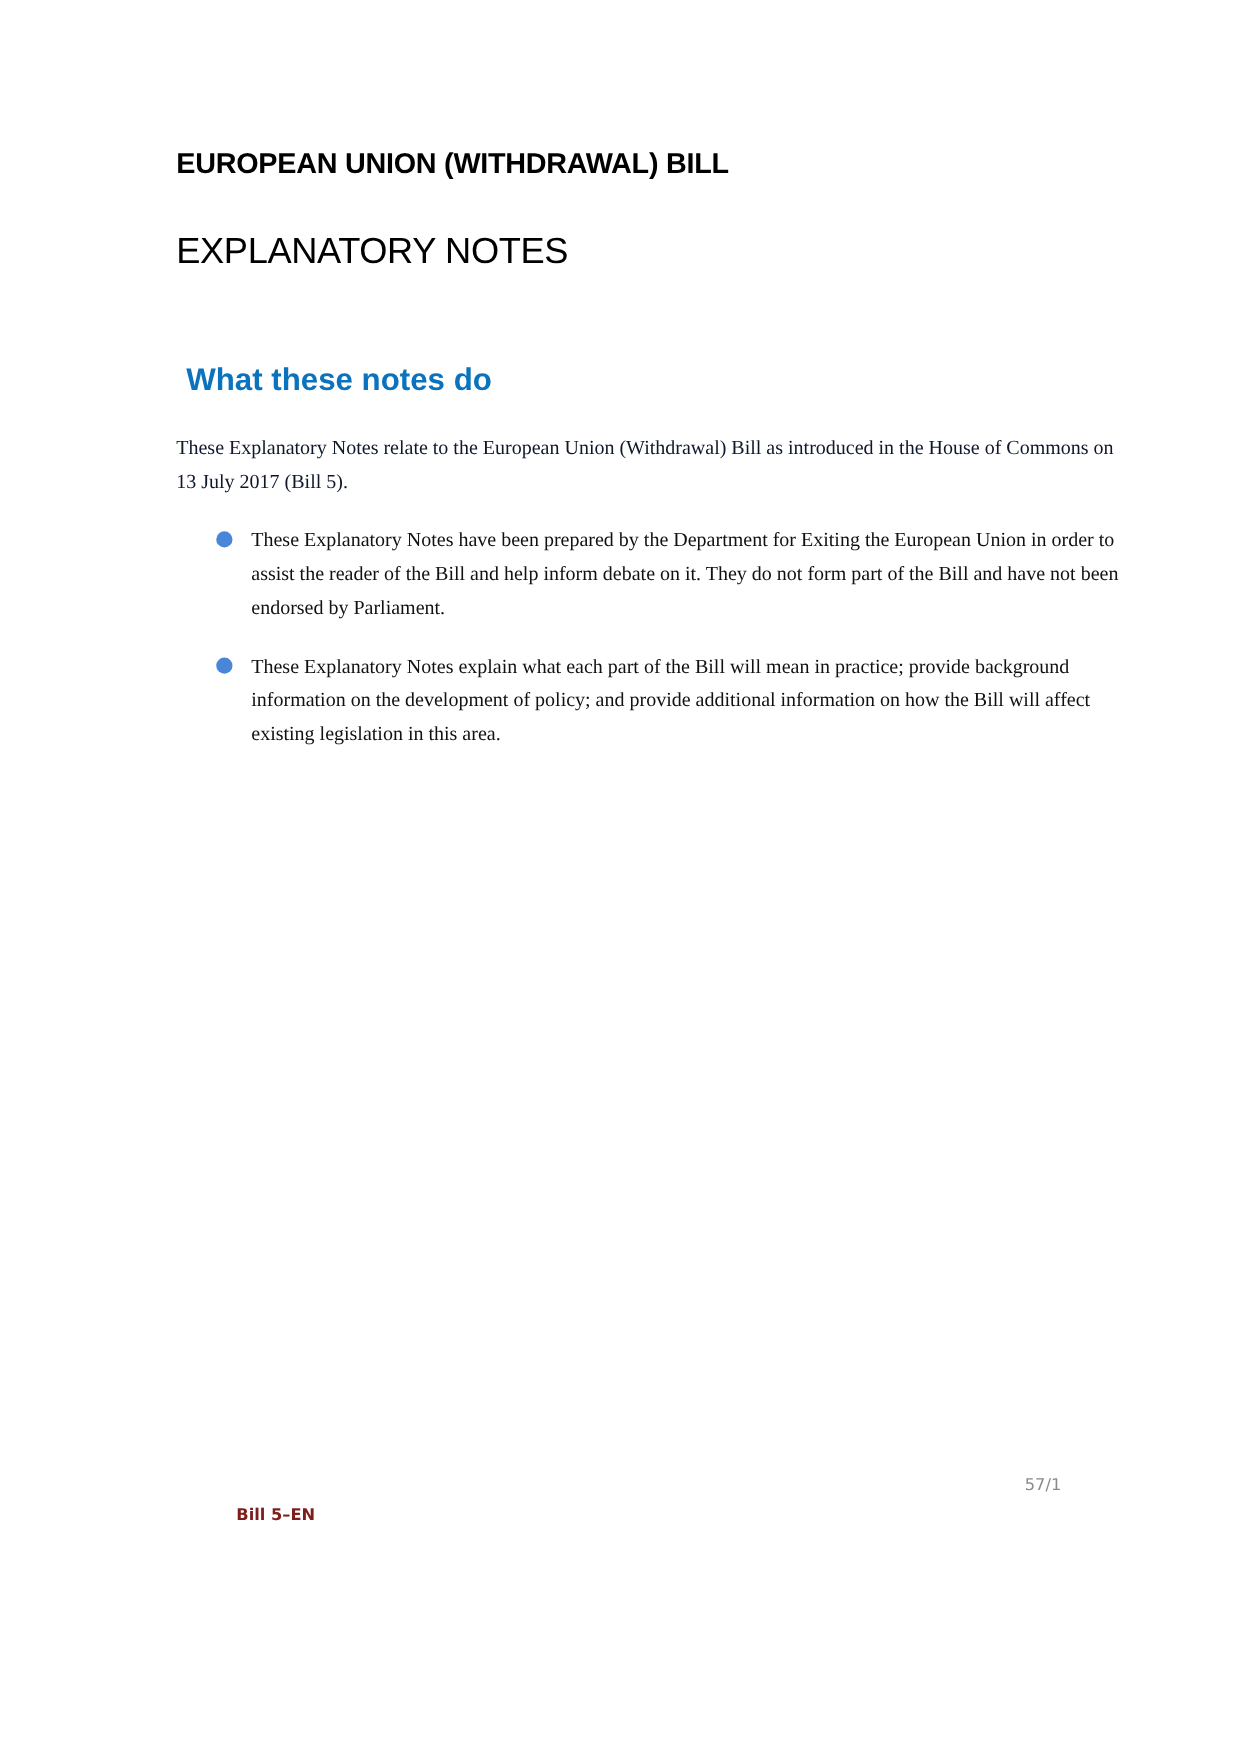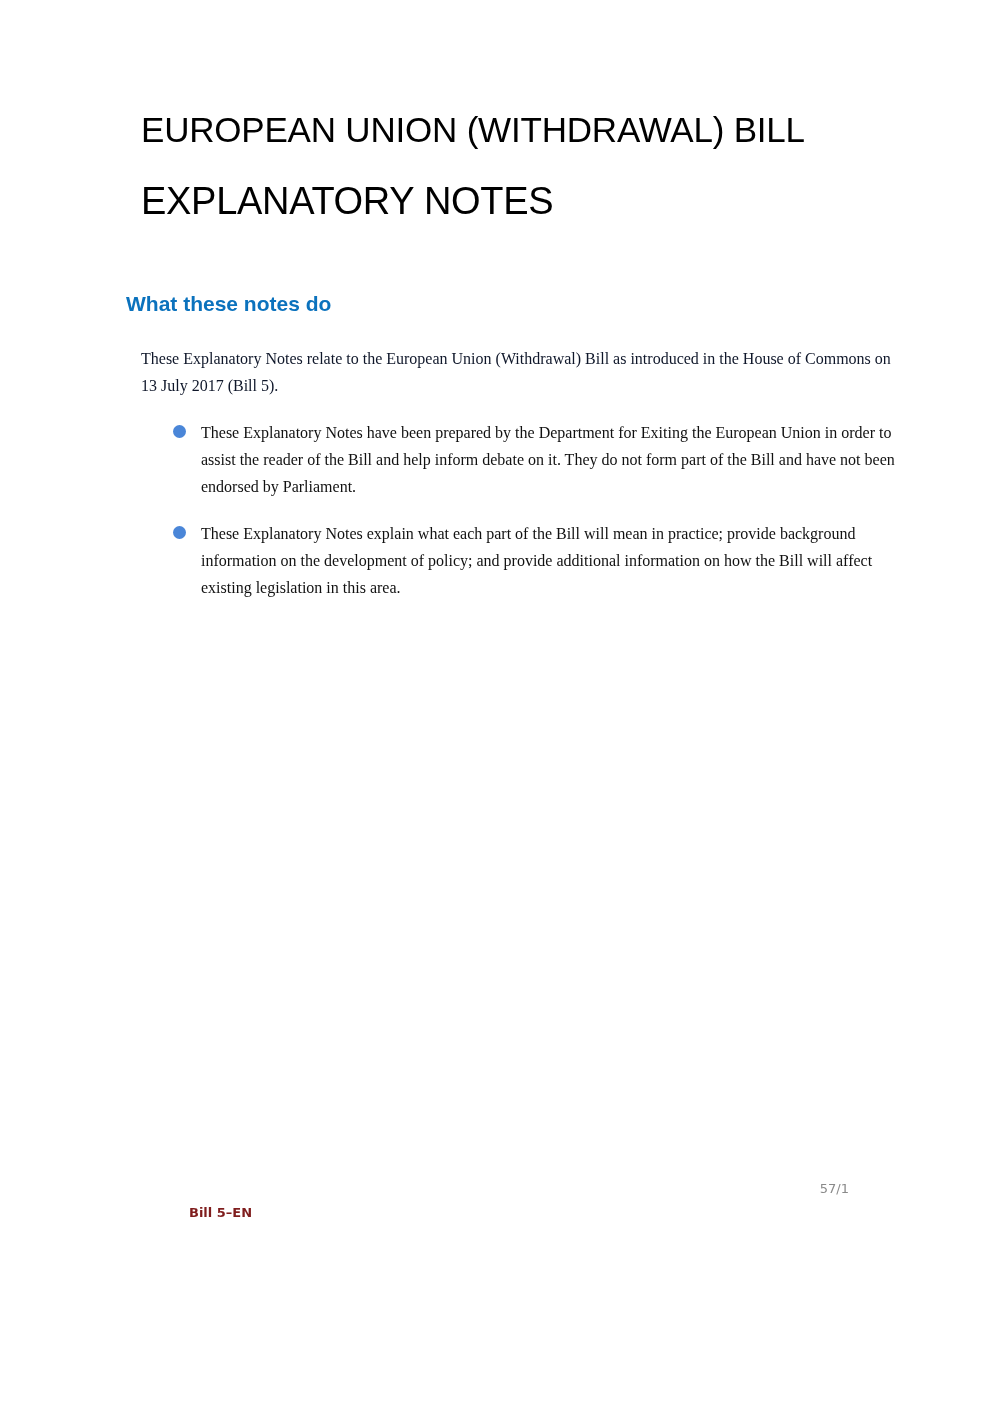--- a/index.html
+++ b/index.html
@@ -19,48 +19,48 @@
       width: 991px;
       height: 1403px;
       background: #ffffff;
     }
     .title {
       position: absolute;
       left: 141px;
       top: 108px;
       margin: 0;
       font-family: "Liberation Sans", sans-serif;
-      font-weight: normal;
-      font-size: 35px;
+      font-weight: bold;
+      font-size: 23px;
       line-height: 44px;
       color: #000000;
       letter-spacing: -0.2px;
       white-space: nowrap;
     }
     .subtitle {
       position: absolute;
       left: 141px;
       top: 179px;
       margin: 0;
       font-family: "Liberation Sans", sans-serif;
       font-weight: normal;
-      font-size: 38px;
+      font-size: 29px;
       line-height: 44px;
       color: #000000;
       letter-spacing: -0.3px;
       white-space: nowrap;
     }
     .section-heading {
       position: absolute;
-      left: 126px;
+      left: 149px;
       top: 288px;
       margin: 0;
       font-family: "Liberation Sans", sans-serif;
       font-weight: bold;
-      font-size: 21px;
+      font-size: 25px;
       line-height: 32px;
       color: #0b72bd;
       white-space: nowrap;
     }
     .intro {
       position: absolute;
       left: 141px;
       top: 345px;
       width: 760px;
       margin: 0;

